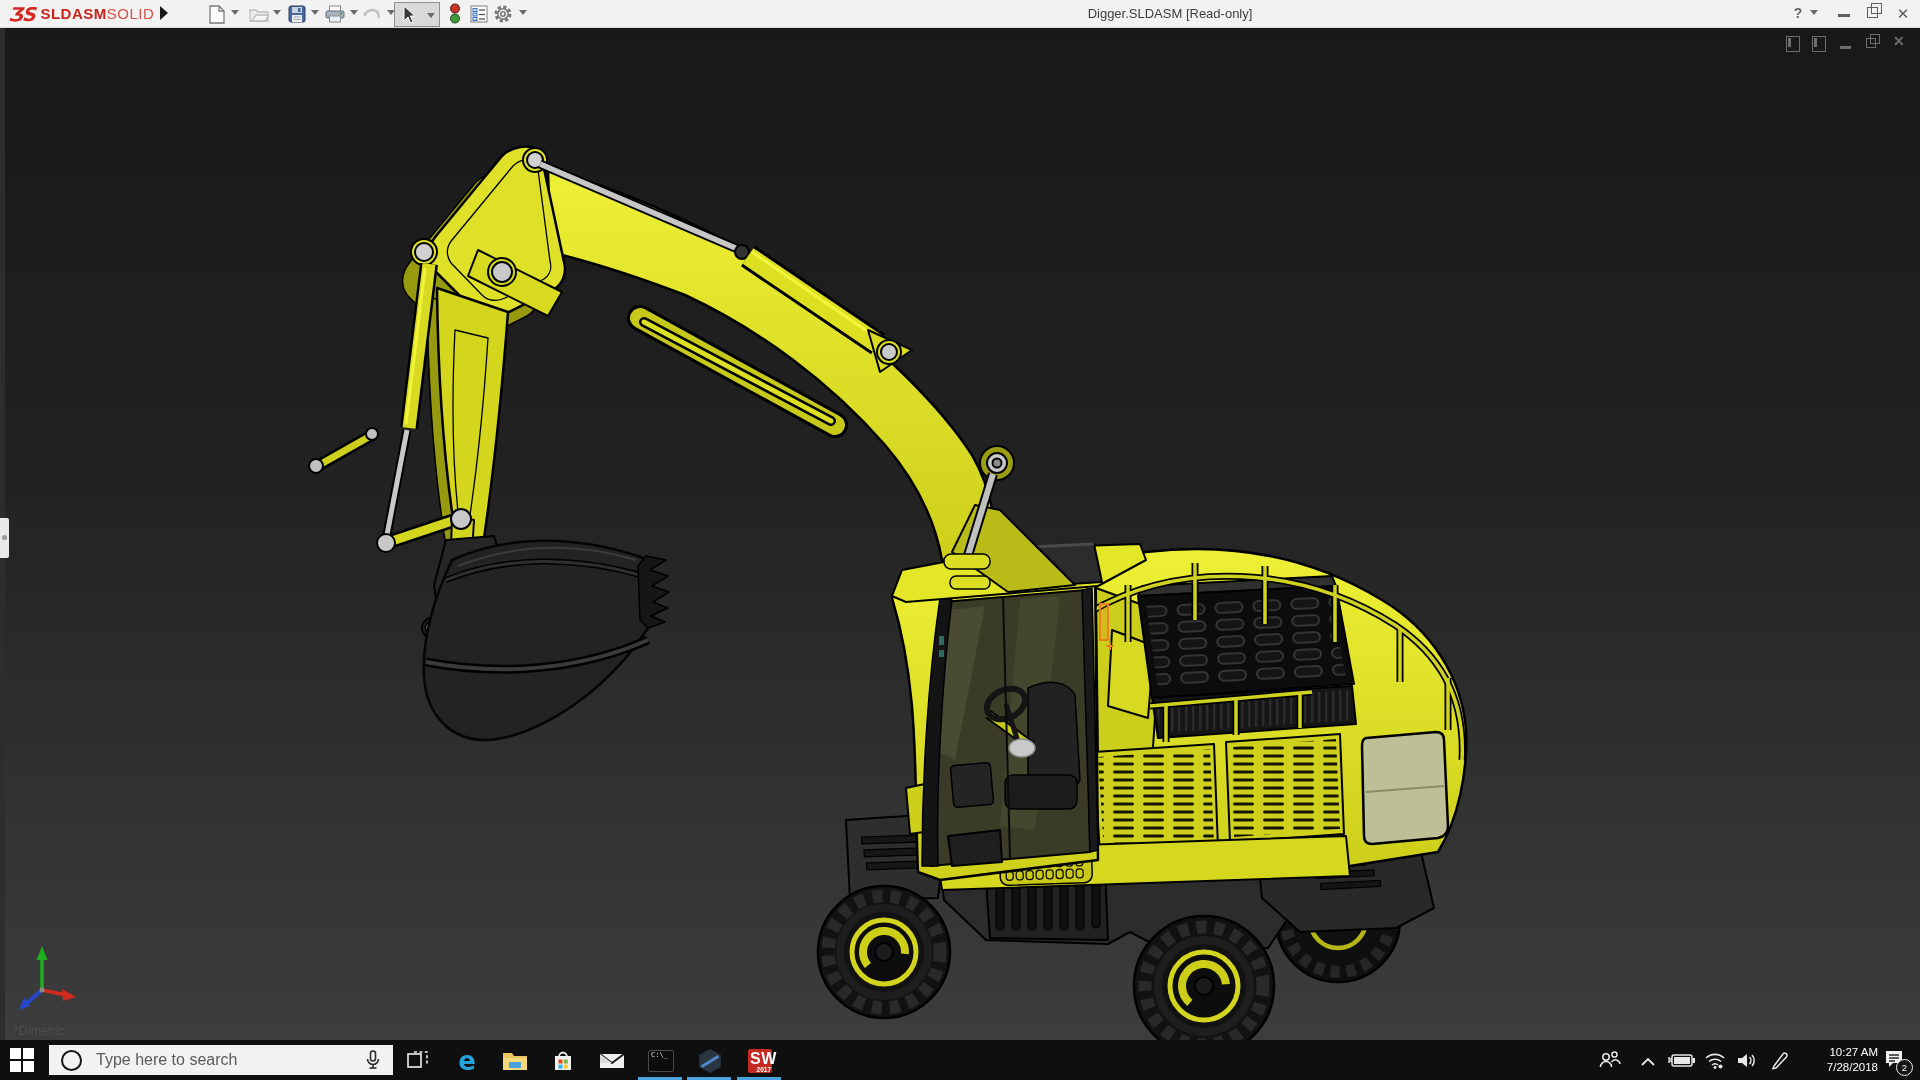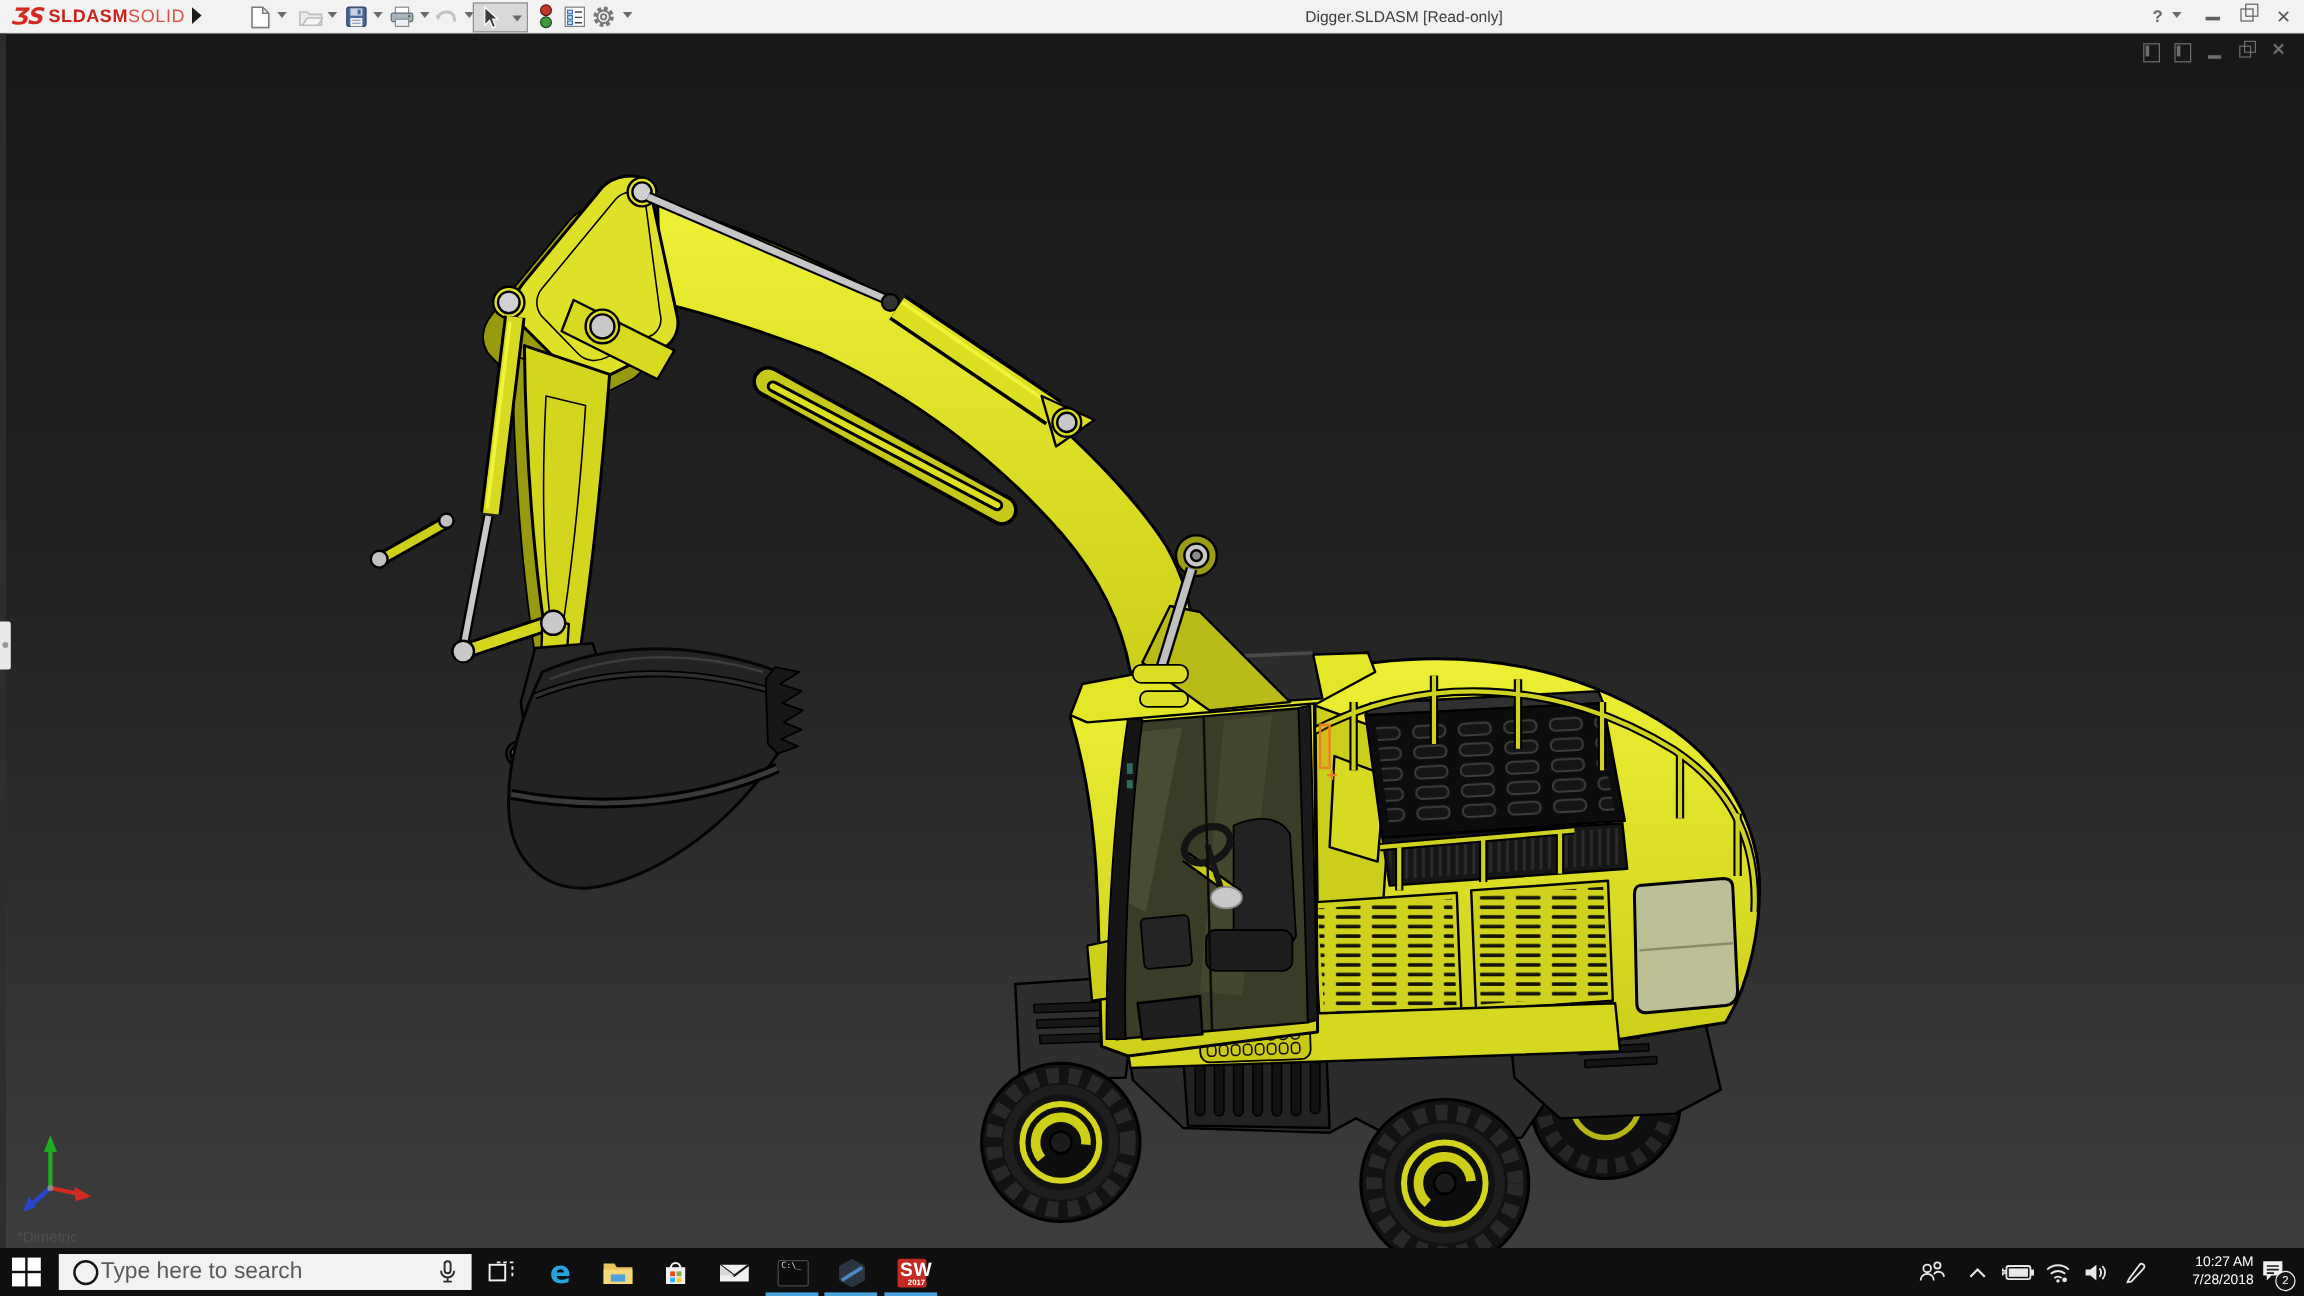--- a/index.html
+++ b/index.html
@@ -32,21 +32,21 @@
   .dc-restore{position:absolute;top:10px;width:8px;height:8px;border:1.5px solid #6e6e6e;}
   .dc-restore::before{content:"";position:absolute;left:2.5px;top:-5px;width:8px;height:8px;border:1.5px solid #6e6e6e;}
   .dc-x{font-size:14px;font-weight:bold;color:#6e6e6e;}
   #orientation{position:absolute;left:14px;top:996px;font-size:12.5px;color:#4f4f4f;}
   
   #taskbar{position:absolute;left:0;top:1040px;width:1920px;height:40px;background:#0f0f0f;}
   #start{position:absolute;left:10px;top:8px;width:24px;height:24px;display:grid;grid-template-columns:11px 11px;grid-template-rows:11px 11px;gap:2px;}
   #start div{background:#fff;}
   #searchbox{position:absolute;left:49px;top:5px;width:344px;height:30px;background:#f2f2f2;display:flex;align-items:center;}
   #searchbox .ring{width:17px;height:17px;border:2.5px solid #141414;border-radius:50%;margin-left:12px;flex:0 0 auto;}
-  #searchbox input{border:0;background:transparent;outline:none;font-size:19px;color:#444;width:250px;font-family:"Liberation Sans",sans-serif;}
+  #searchbox input{border:0;background:transparent;outline:none;margin-left:12px;font-size:16px;color:#444;width:250px;font-family:"Liberation Sans",sans-serif;}
   #searchbox input::placeholder{color:#5a5a5a;opacity:1;}
   .tb-app{position:absolute;top:1048px;width:26px;height:26px;display:flex;align-items:center;justify-content:center;}
   .run-bar{position:absolute;top:1077px;height:3px;background:#4aa3df;}
   .tray-ic{position:absolute;top:1050px;}
   #clock{position:absolute;left:1798px;top:1045px;width:80px;text-align:right;color:#fff;font-size:11.5px;line-height:15px;}
   #action-center{position:absolute;left:1884px;top:1049px;width:26px;height:24px;}
   .ac-badge{position:absolute;left:12px;top:10px;width:15px;height:15px;border-radius:50%;background:#141414;border:1.5px solid #f0f0f0;color:#fff;font-size:9.5px;text-align:center;line-height:15px;}
   .edge-e{font-family:"DejaVu Sans",sans-serif;font-weight:bold;font-size:26px;color:#27a3dc;line-height:24px;}
   .cmd-box{width:24px;height:20px;background:#0c0c0c;border:1px solid #4a4a4a;border-radius:2px;color:#ddd;font-size:7px;font-family:"DejaVu Sans Mono",monospace;padding-left:2px;line-height:9px;}
   .hex{width:24px;height:24px;background:#2b3542;clip-path:polygon(50% 0,95% 25%,95% 75%,50% 100%,5% 75%,5% 25%);position:relative;}

